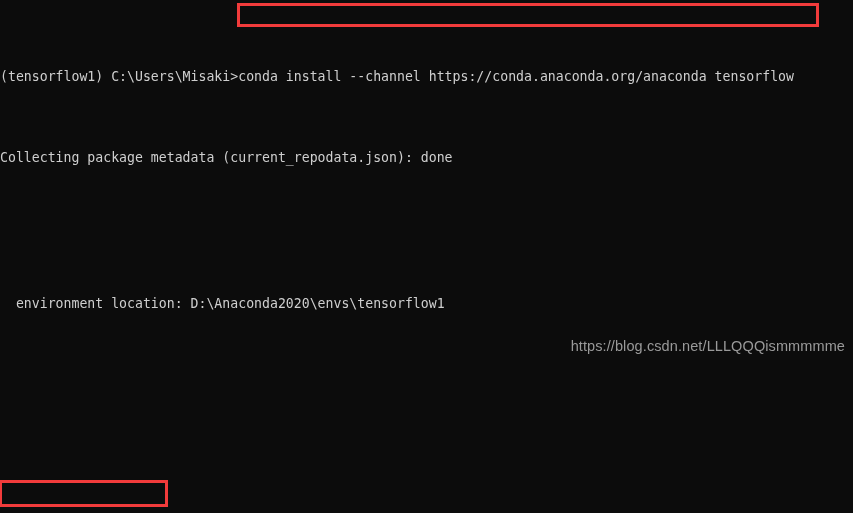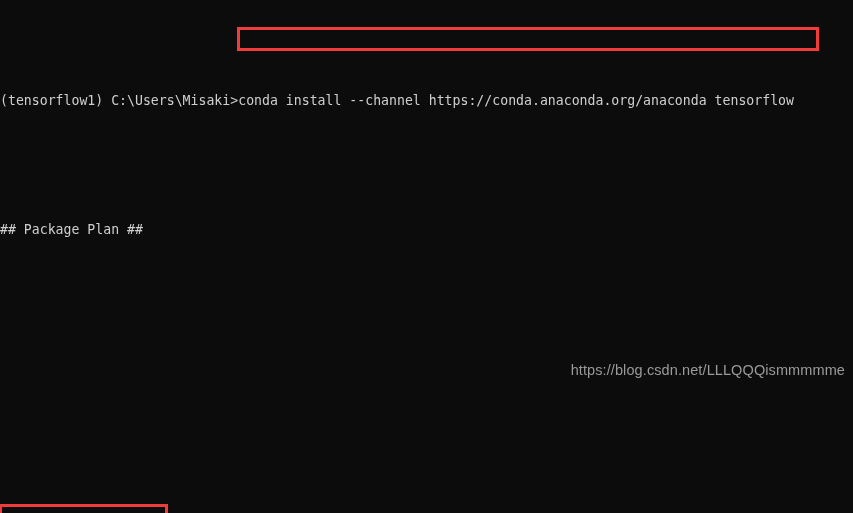--- a/index.html
+++ b/index.html
@@ -14,21 +14,20 @@
     font-family: "DejaVu Sans Mono", "Liberation Mono", monospace;
   }
 
   #terminal {
     position: relative;
     width: 853px;
     height: 362px;
     background: #0c0c0c;
     color: #cccccc;
     box-sizing: border-box;
-    margin-top: 24px;
   }
 
   
   .console {
     position: absolute;
     left: 0;
     top: 0;
     width: 853px;
     padding: 4px 0 0 0;
     font-family: "DejaVu Sans Mono", "Liberation Mono", monospace;
@@ -83,23 +82,24 @@
 <body>
 
 <div id="terminal">
 
   <div class="console">
 
     
     <div class="line">(tensorflow1) C:\Users\Misaki&gt;conda install --channel https://conda.anaconda.org/anaconda tensorflow</div>
 
     
+    <div class="line">Collecting package metadata (current_repodata.json): done</div>
     <div class="line blank"></div>
-    <div class="line">## Package Plan ##</div>
     <div class="line blank"></div>
+    <div class="line">  environment location: D:\Anaconda2020\envs\tensorflow1</div>
     <div class="line blank"></div>
     
     
     
     
     
 
     
     
 

